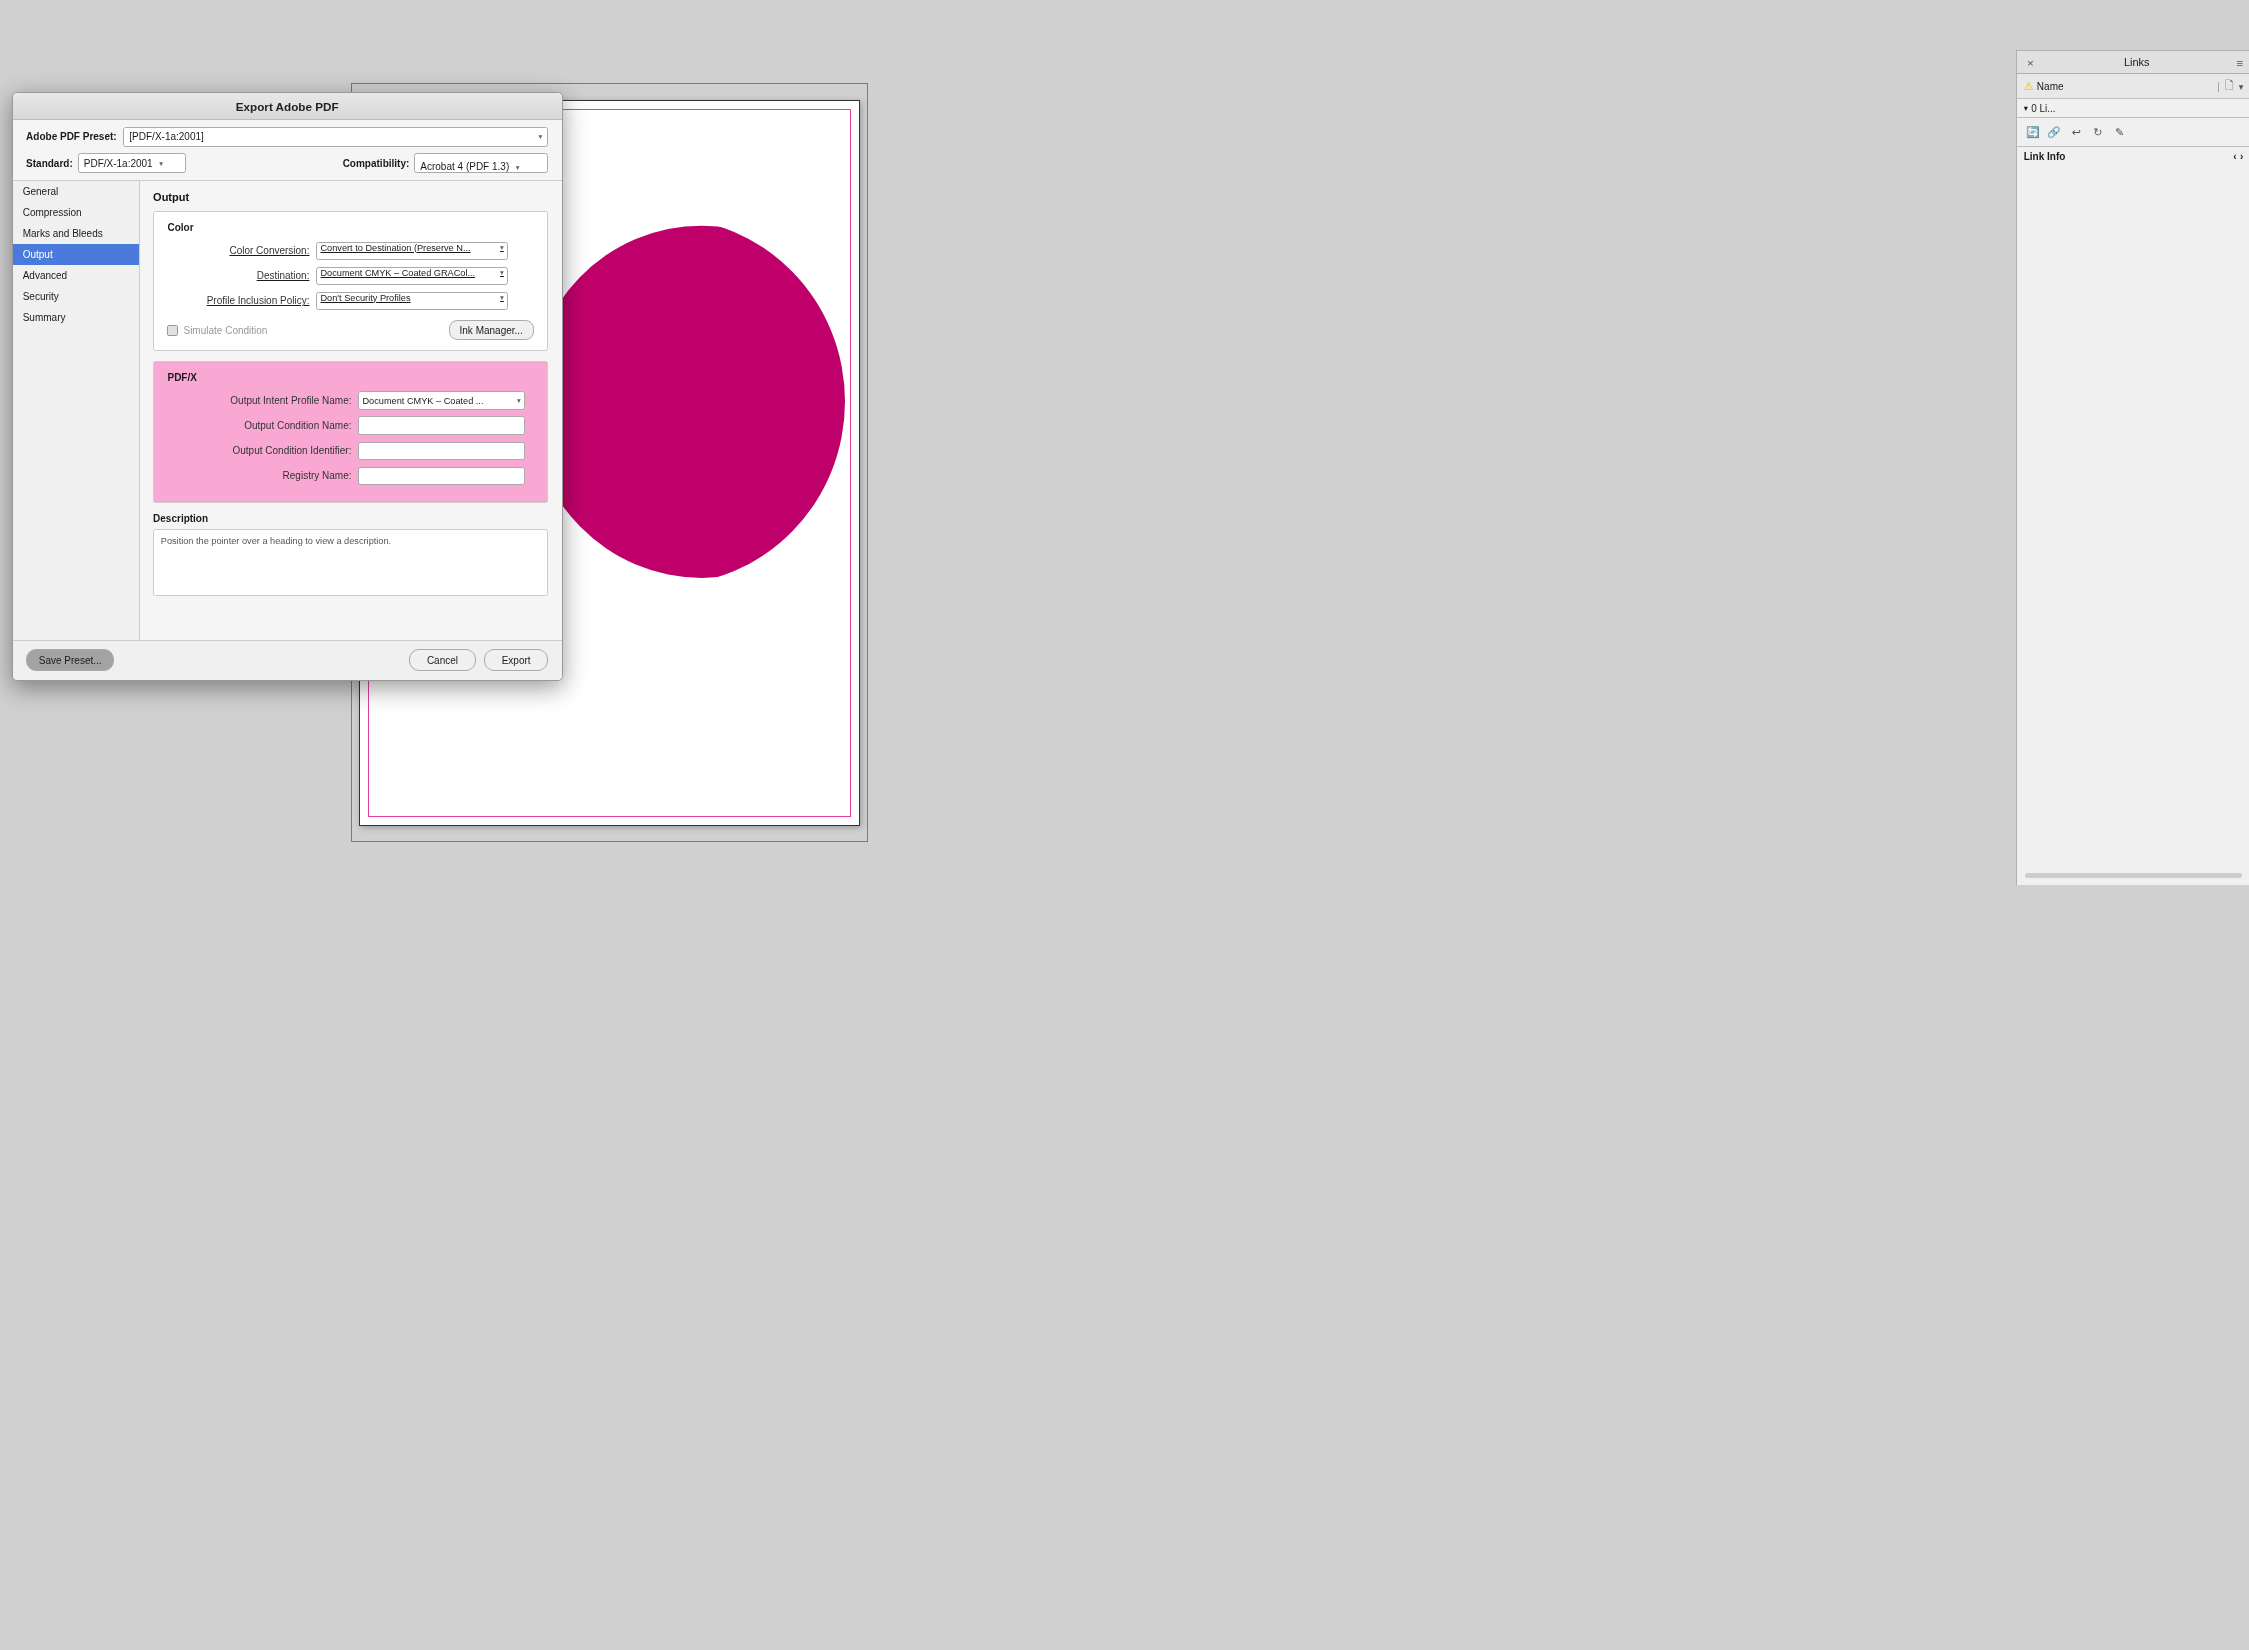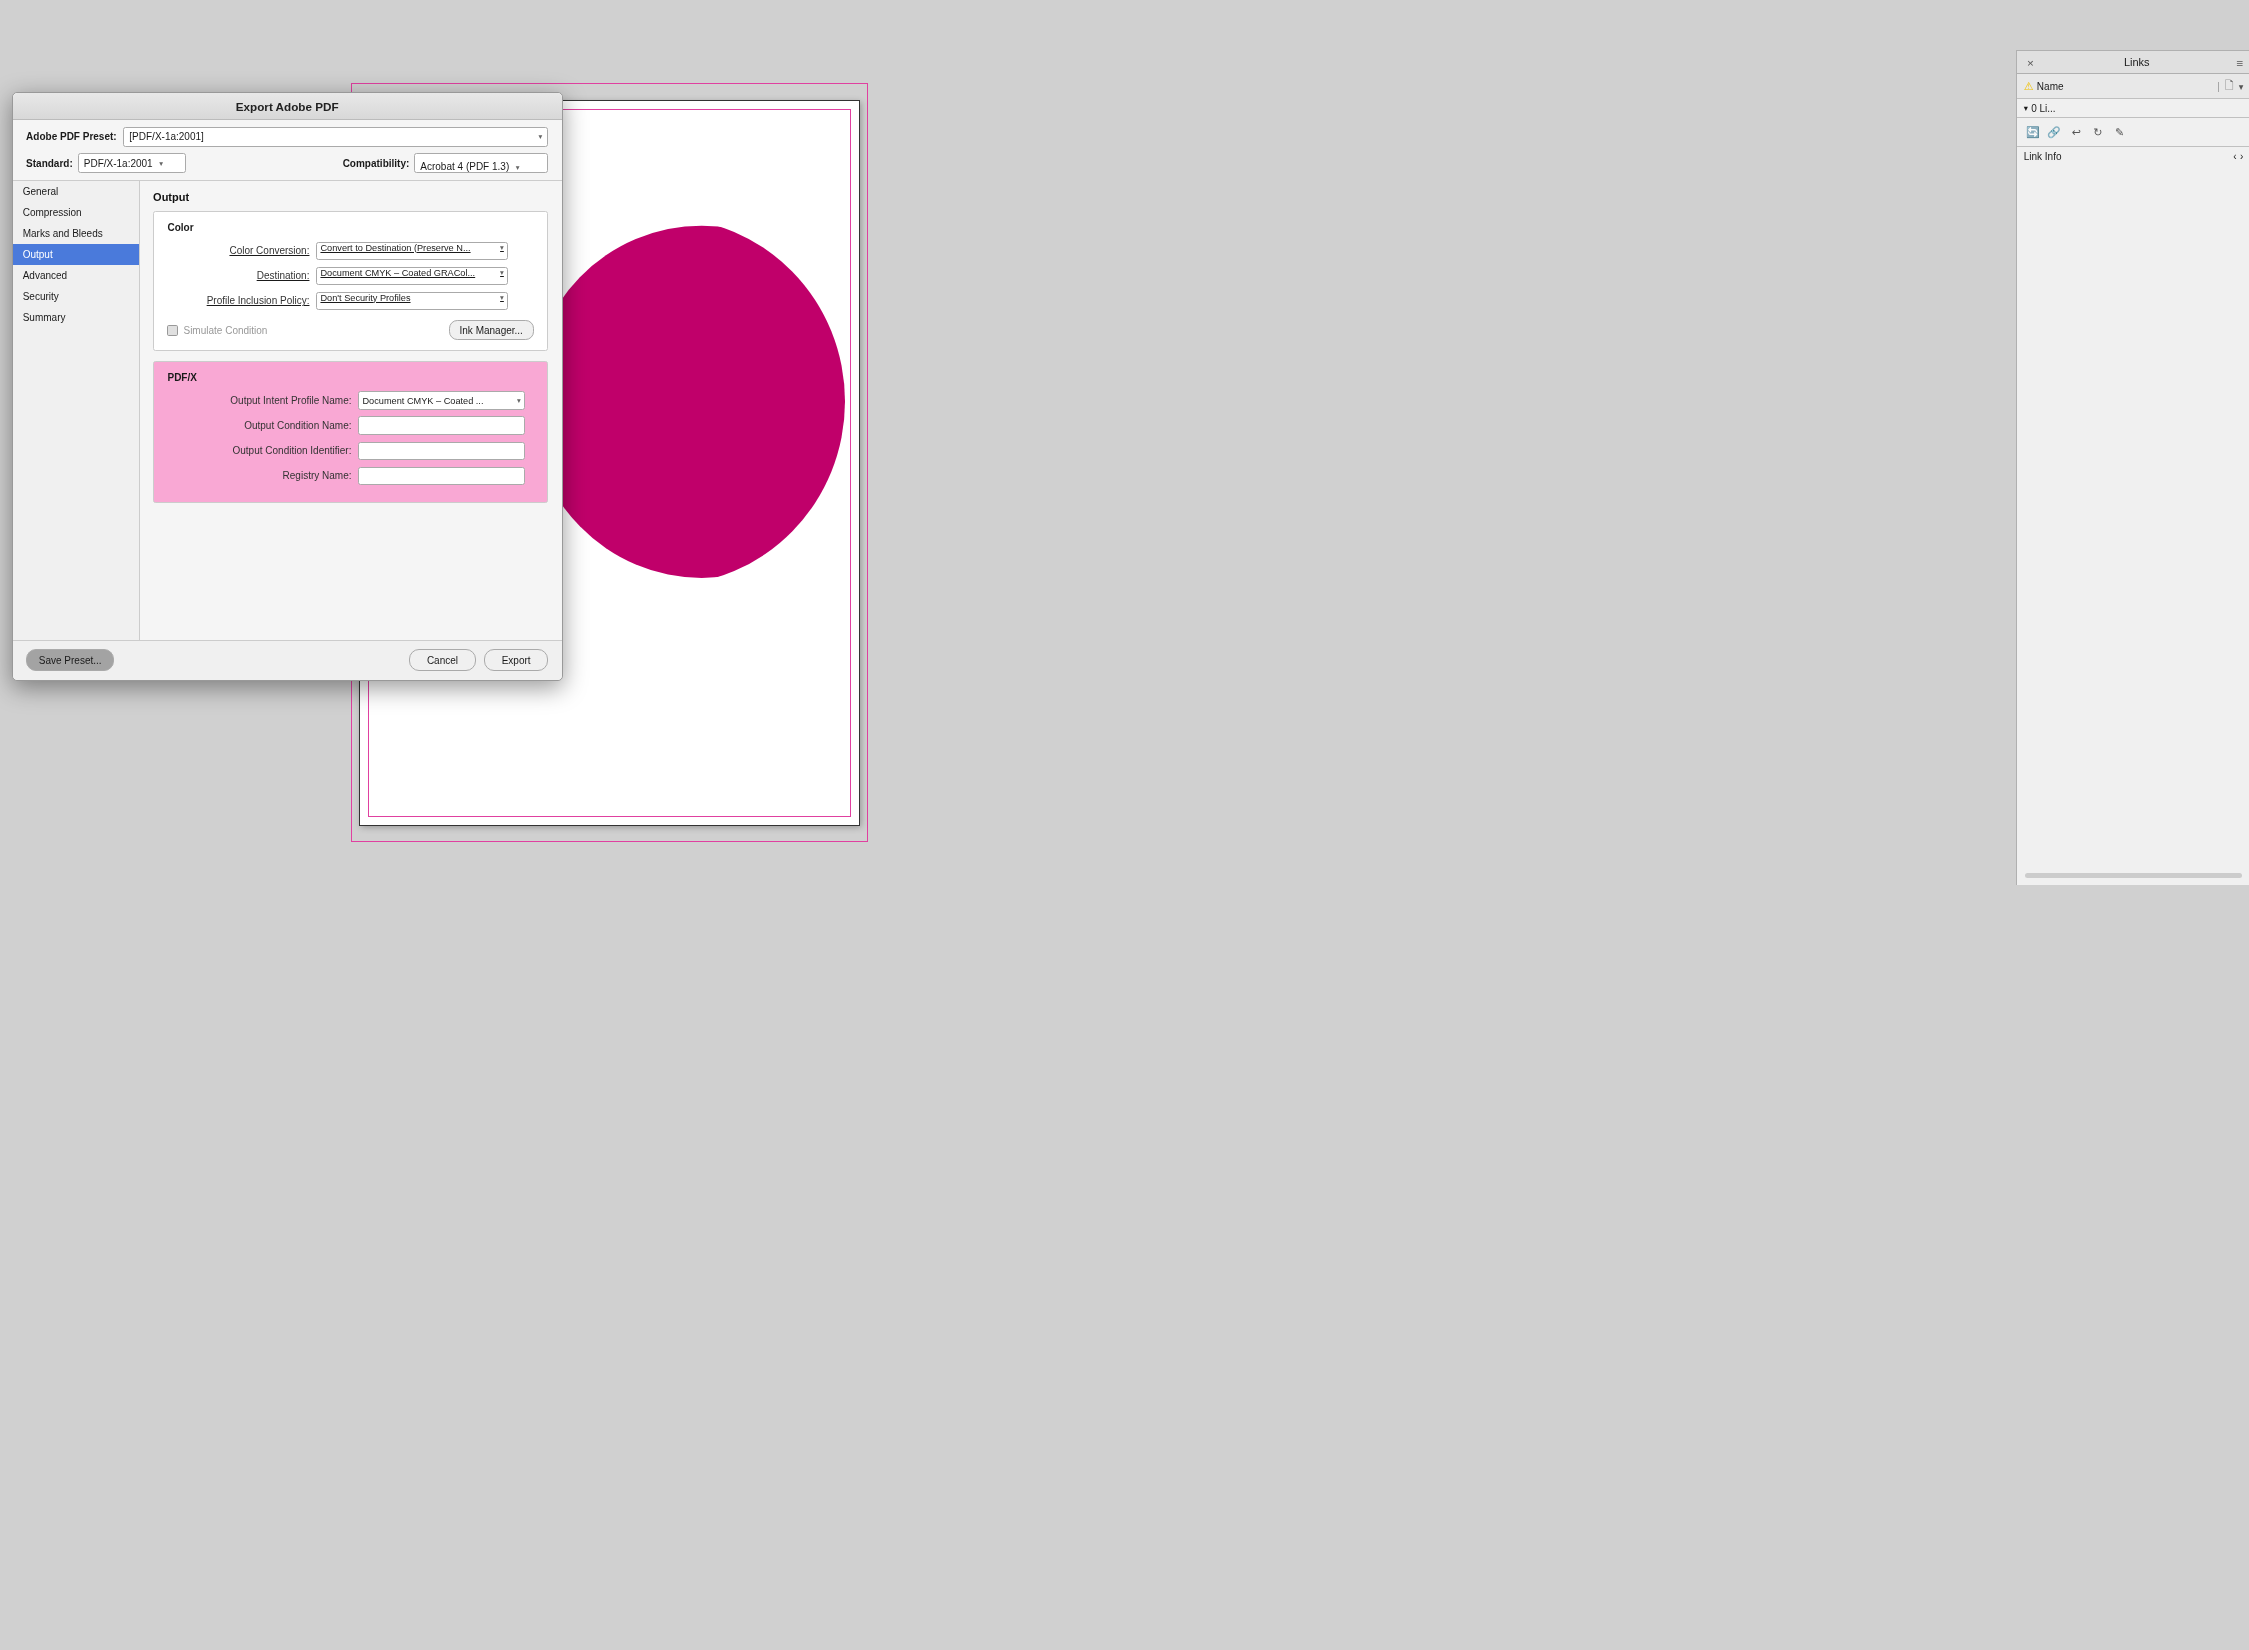--- a/index.html
+++ b/index.html
@@ -145,21 +145,21 @@
       color: #555;
       cursor: pointer;
     }
 
     .link-info-row {
       display: flex;
       align-items: center;
       justify-content: space-between;
       padding: 3.3px 6.7px;
       font-size: 10px;
-      font-weight: 400;
+      font-weight: 700;
     }
 
     .link-info-arrows {
       display: flex; gap: 3.3px;
     }
 
     .dialog {
       position: absolute;
       left: 11.7px;
       top: 92px;
@@ -725,20 +725,26 @@
           <span class="pdfx-label">Output Condition Identifier:</span>
           <input class="pdfx-input" type="text" value="" style="">
         </div>
 
         <div class="pdfx-row">
           <span class="pdfx-label">Registry Name:</span>
           <input class="pdfx-input" type="text" value="" style="">
         </div>
       </div>
 
+      <div class="description-section">
+        <div class="description-title">Description</div>
+        <div class="description-box">
+          <span>Position the pointer over a heading to view a description.</span>
+        </div>
+      </div>
     </div>
   </div>
 
   <div class="dialog-footer">
     <div class="save-preset-btn">
       <span>Save Preset...</span>
     </div>
     <div class="footer-right">
       <div class="cancel-btn">
         <span>Cancel</span>

